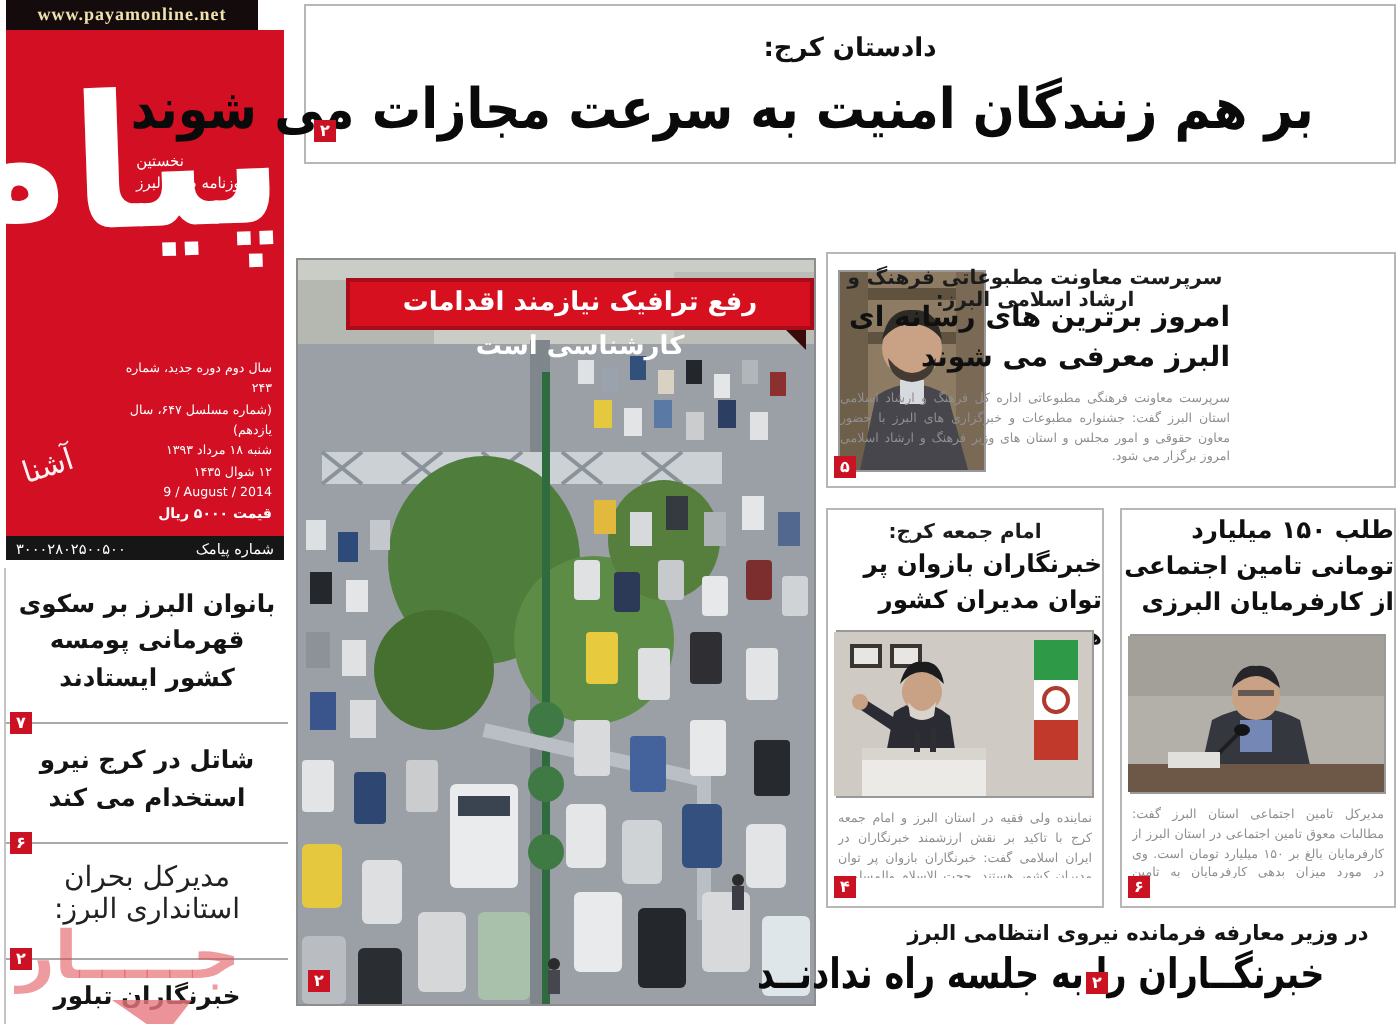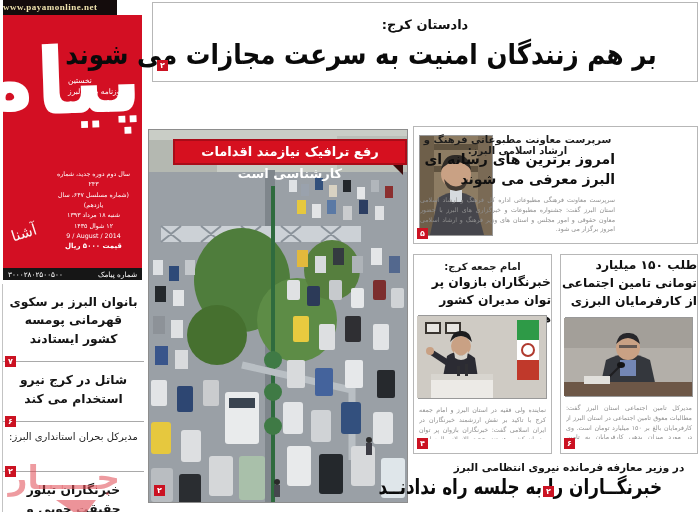--- a/index.html
+++ b/index.html
@@ -1,38 +1,38 @@
 <!DOCTYPE html>
 <html lang="fa"><head>
 <meta charset="utf-8">
 <style>
   * { margin:0; padding:0; box-sizing:border-box; }
   body { background:#ededed; font-family:"DejaVu Sans", sans-serif; }
   #page { position:relative; width:700px; height:512px; background:#fff; overflow:hidden; direction:rtl; }
 
   
-  .url-bar { position:absolute; left:3px; top:0; width:114px; height:15px; background:#140c0c;
+  .url-bar { position:absolute; left:3px; top:0; width:126px; height:15px; background:#140c0c;
              color:#efe2ae; font-family:"Liberation Serif", serif; font-weight:bold; font-size:9px;
-             text-align:left; line-height:15px; letter-spacing:.5px; direction:ltr; }
+             text-align:center; line-height:15px; letter-spacing:.5px; direction:ltr; }
   .masthead { position:absolute; left:3px; top:15px; width:139px; height:253px; background:#d30f23; overflow:hidden; }
   .logo { position:absolute; top:-4px; left:0; width:100%; text-align:center; color:#fff;
           font-size:92px; font-weight:bold; line-height:1.55; transform:rotate(-2deg); }
   .tagline { position:absolute; top:60px; right:18px; color:#fff; font-size:7.5px; text-align:left; line-height:1.5; }
   .signature { position:absolute; left:8px; bottom:26px; color:#fff; font-size:15px; transform:rotate(-18deg); opacity:.95; }
-  .mh-info { position:absolute; right:6px; bottom:15px; width:85px; color:#fff; font-size:6.3px;
-             line-height:1.65; text-align:center; }
+  .mh-info { position:absolute; right:6px; bottom:4px; width:85px; color:#fff; font-size:6.3px;
+             line-height:1.65; text-align:right; }
   .mh-info .price { font-weight:bold; font-size:7px; }
   .sms-strip { position:absolute; left:3px; top:268px; width:139px; height:12px; background:#161616;
                color:#fff; font-size:7.3px; display:flex; justify-content:space-between;
                align-items:center; padding:0 5px; }
   .sms-strip .num { direction:ltr; letter-spacing:.3px; }
 
   .sidebar { position:absolute; left:2px; top:284px; width:142px; border-left:1px solid #c3c3c3; }
   .side-item { position:relative; border-bottom:1px solid #a9a9a9; padding:9px 5px 13px 5px; text-align:center; }
-  .side-item .kick { font-size:10px; color:#222; margin-bottom:3px; }
+  .side-item .kick { font-size:14px; color:#222; margin-bottom:3px; }
   .side-item .hl { font-size:12.3px; font-weight:bold; color:#141414; line-height:1.5; }
   .badge { position:absolute; width:11px; height:11px; background:#cb1222; color:#fff; font-size:8px;
            font-weight:bold; text-align:center; line-height:11px; }
   .side-item .badge { left:2px; bottom:-6px; z-index:3; }
 
   .watermark { position:absolute; left:0; top:460px; width:120px; z-index:5; pointer-events:none; }
   .watermark .wm-text { color:rgba(224,72,82,.55); font-size:33px; font-weight:bold; direction:rtl; line-height:1.1; }
   .watermark .wm-tail { position:absolute; left:56px; top:40px; width:0; height:0;
                         border-left:26px solid transparent; border-right:14px solid transparent;
                         border-top:18px solid rgba(231,120,128,.8); }

